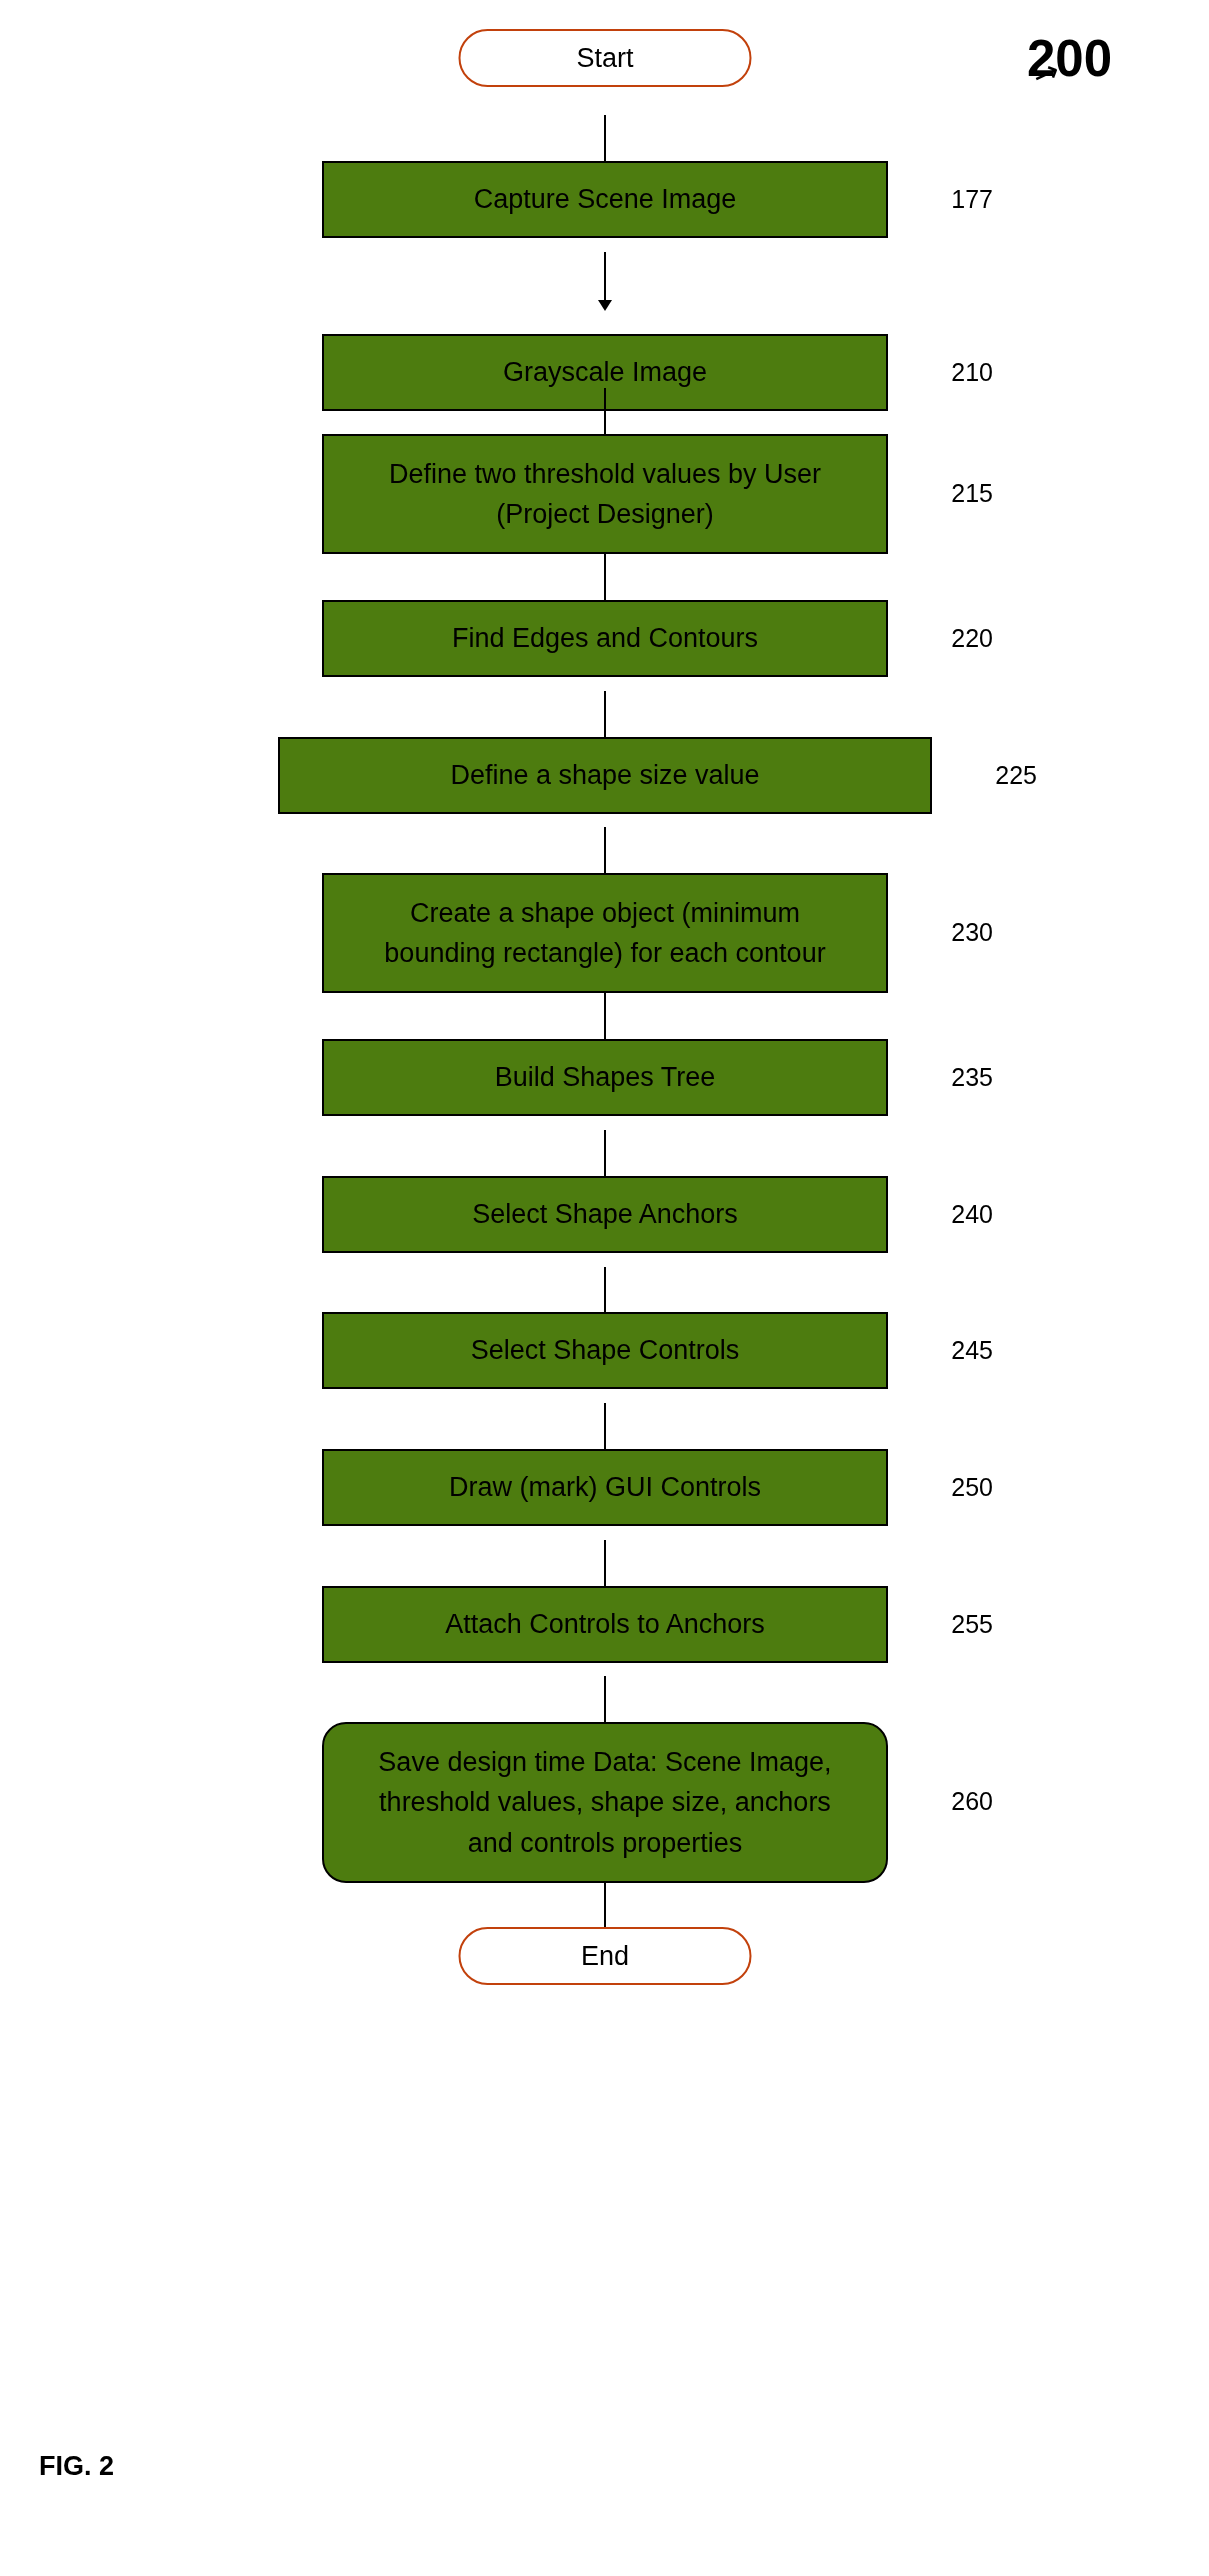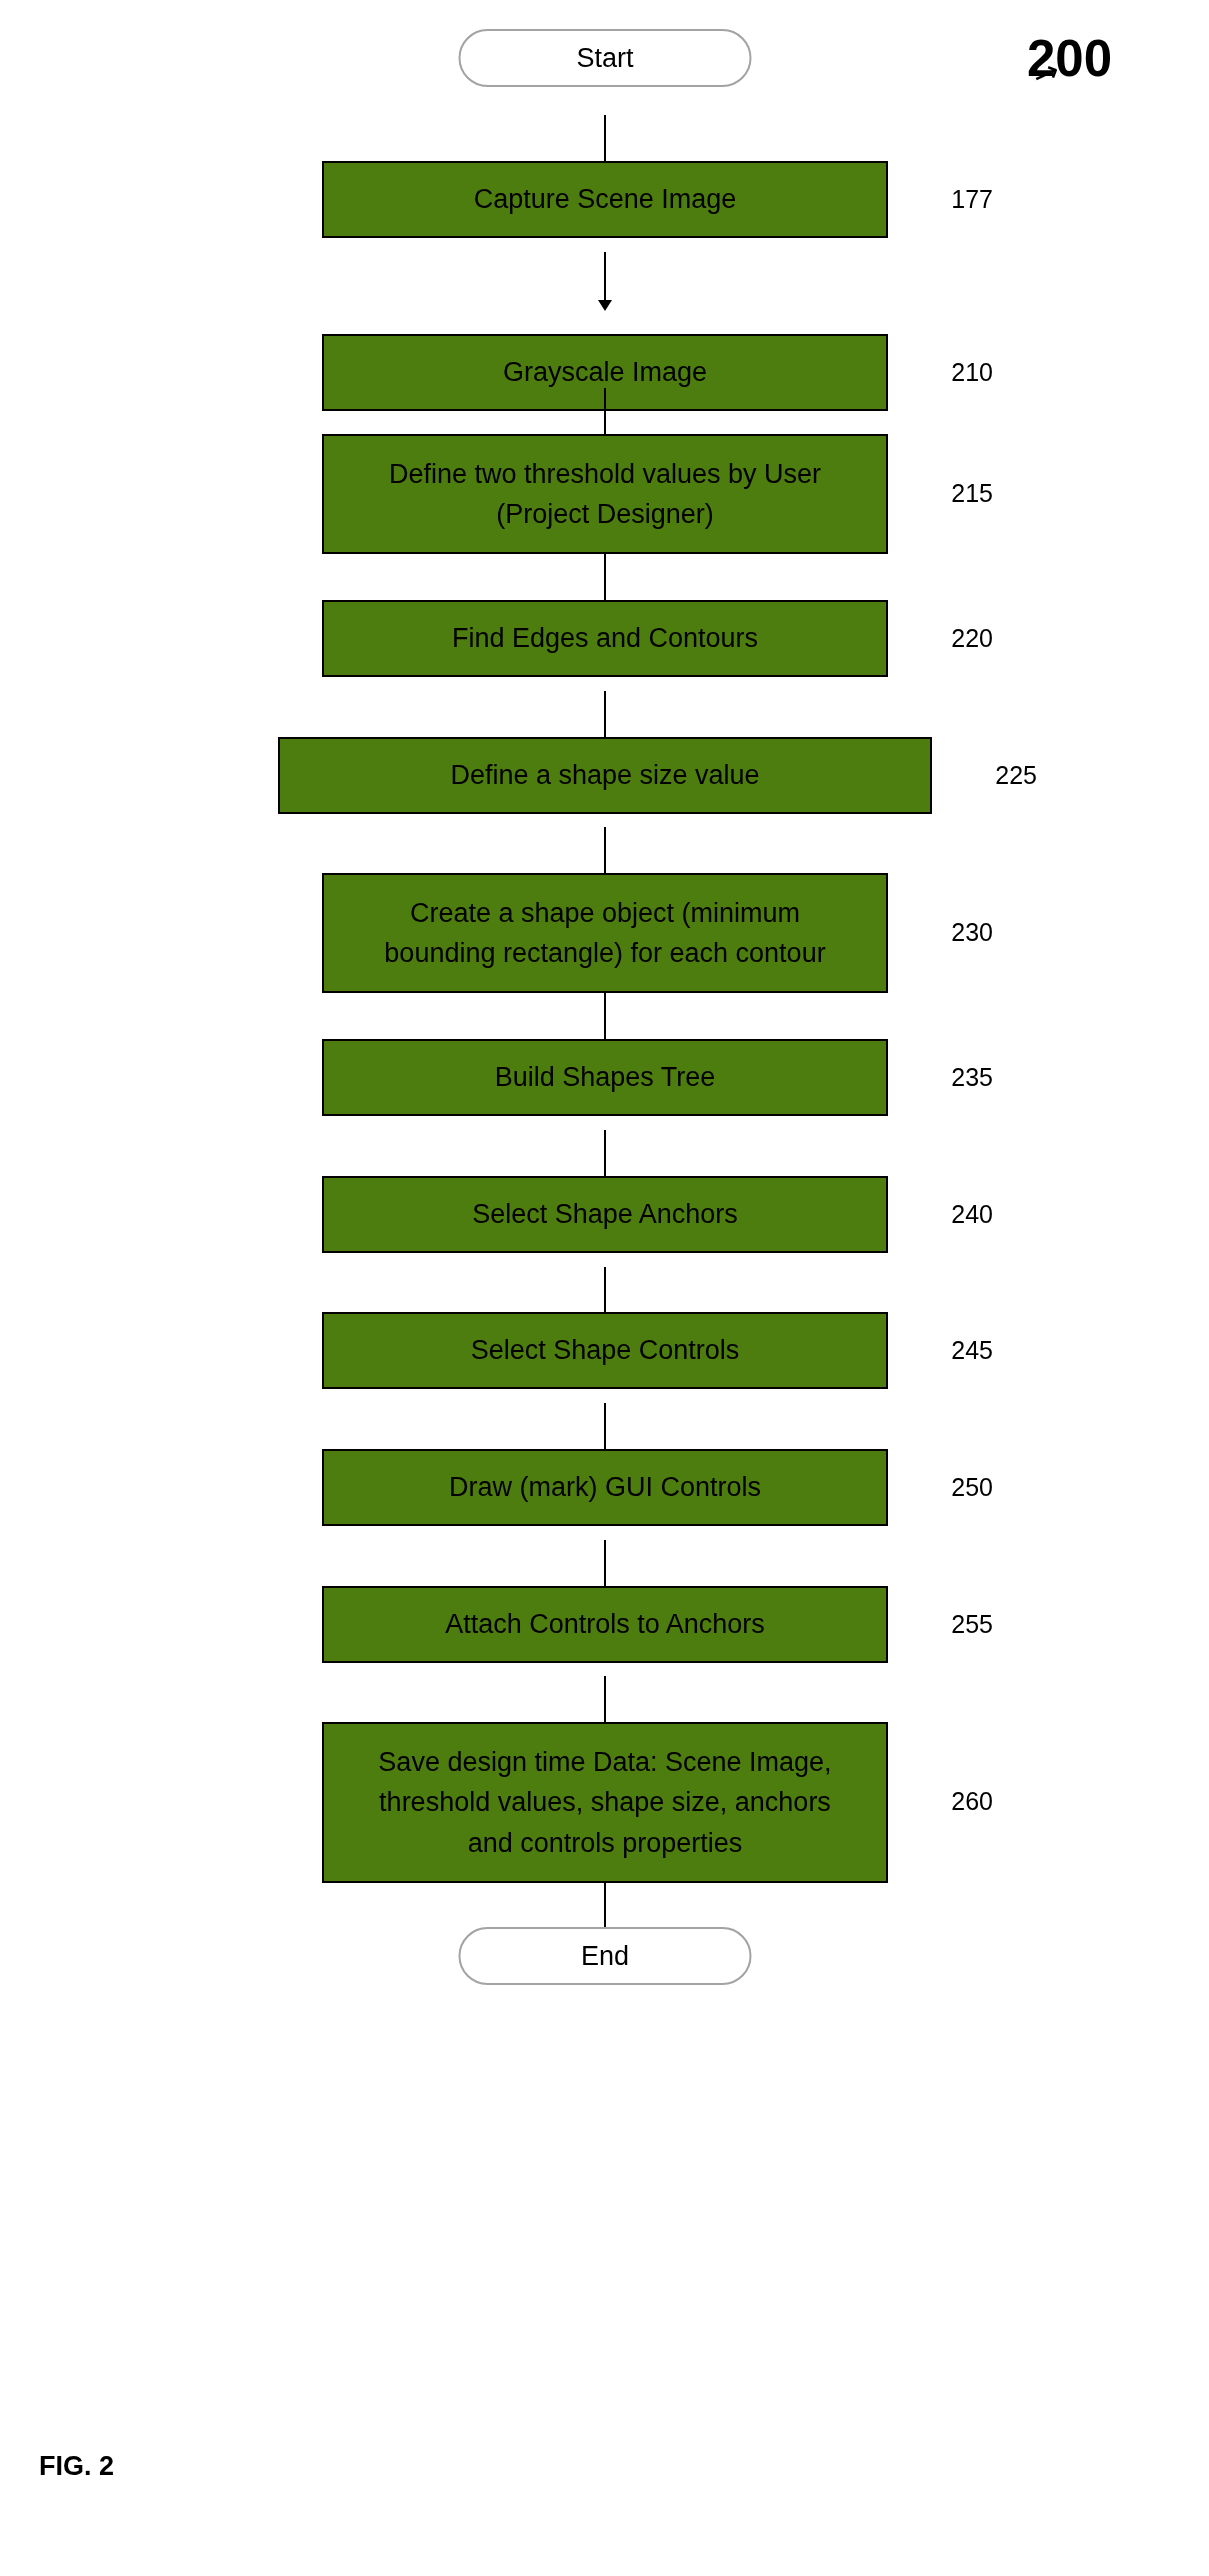--- a/index.html
+++ b/index.html
@@ -40,21 +40,21 @@
       display: inline-block;
     }
     
     .fc-item {
       position: absolute;
       left: 50%;
       transform: translateX(-50%);
       text-align: center;
     }
     .rounded-rect {
-      border: 2px solid #a3a3a3;
+      border: 2px solid #c2410c;
       border-radius: 39px;
       padding: 11.7px 39px;
       font-size: 27px;
       background: #fff;
       white-space: nowrap;
     }
     .rect-box {
       border: 2px solid #000;
       background: #4d7c0f;
       font-size: 27px;
@@ -196,21 +196,21 @@
   <div class="fc-item" style="top: 1586px; width: 566px;">
     <div class="rect-box" style="position:relative;">
       Attach Controls to Anchors
       <span class="step-label">255</span>
     </div>
   </div>
 
   <div class="arrow-down" style="top: 1676px; height: 49px;"></div>
 
   <div class="fc-item" style="top: 1722px; width: 566px;">
-    <div class="rect-box" style="position:relative; line-height:1.5;">
+    <div class="rect-box" style="position:relative; line-height:1.5;border-radius:24px;">
       Save design time Data: Scene Image,<br>threshold values, shape size, anchors<br>and controls properties
       <span class="step-label">260</span>
     </div>
   </div>
 
   <div class="arrow-down" style="top: 1881px; height: 49px;"></div>
 
   <div class="fc-item" style="top: 1927px; width: 293px;">
     <div class="rounded-rect">End</div>
   </div>

